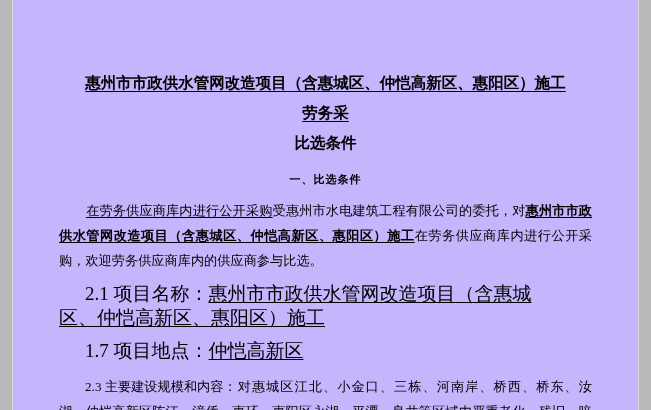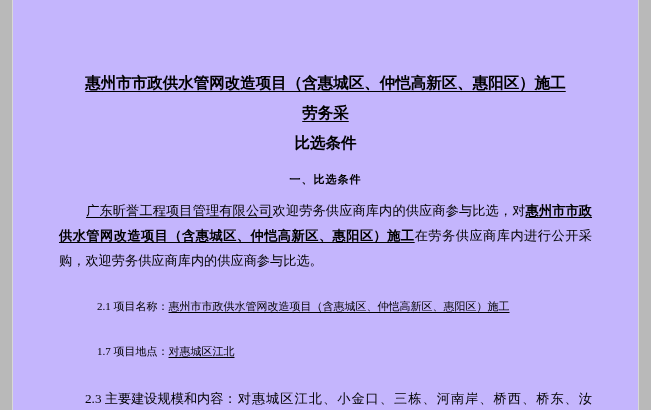--- a/index.html
+++ b/index.html
@@ -67,23 +67,23 @@
     width: 27px;
   }
   .u {
     text-decoration: underline;
     text-underline-offset: 2px;
   }
   .b {
     font-weight: bold;
   }
   .item {
-    margin: 12px;
+    margin: 0;
     padding: 9px 73px 0 46px;
-    font-size: 11px;
+    font-size: 19px;
     line-height: 24px;
     color: #000;
   }
   .item .lead {
     display: inline-block;
     padding-left: 26px;
   }
   .item-2-3 {
     margin: 0;
     padding: 12px 46px 0 46px;
@@ -123,30 +123,30 @@
   <div class="content">
 
     <div class="doc-title">
       <span class="u">惠州市市政供水管网改造项目（含惠城区、仲恺高新区、惠阳区）施工劳务采</span><br>
       <span>比选条件</span>
     </div>
 
     <div class="sec-head">一、比选条件</div>
 
     <div class="para">
-      <span class="ind"></span><span class="u">广东昕誉工程项目管理有限公司</span><span>欢迎劳务供应商库内的供应商参与比选，对</span><span class="u b">惠州市市政供水管网改造项目（含惠城区、仲恺高新区、惠阳区）施工</span><span>在劳务供应商库内进行公开采购，欢迎劳务供应商库内的供应商参与比选。</span>
+      <span class="ind"></span><span class="u">在劳务供应商库内进行公开采购</span><span>受惠州市水电建筑工程有限公司的委托，对</span><span class="u b">惠州市市政供水管网改造项目（含惠城区、仲恺高新区、惠阳区）施工</span><span>在劳务供应商库内进行公开采购，欢迎劳务供应商库内的供应商参与比选。</span>
     </div>
 
 
     <div class="item">
       <span class="lead">2.1 项目名称：</span><span class="u">惠州市市政供水管网改造项目（含惠城区、仲恺高新区、惠阳区）施工</span>
     </div>
 
     <div class="item">
-      <span class="lead">1.7 项目地点：</span><span class="u">对惠城区江北</span>
+      <span class="lead">1.7 项目地点：</span><span class="u">仲恺高新区</span>
     </div>
 
     <div class="item-2-3">
       <span class="lead">2.3 主要建设规模和内容：</span><span>对惠城区江北、小金口、三栋、河南岸、桥西、桥东、汝湖、仲恺高新区陈江、潼侨、惠环，惠阳区永湖、平潭、良井等区域内严重老化、残旧、暗漏、堵塞的供水管网实施改造，更新改造 DN25-DN1200 供水管约 348713 米。</span>
     </div>
 
   </div>
 </div>
 
 </body></html>

